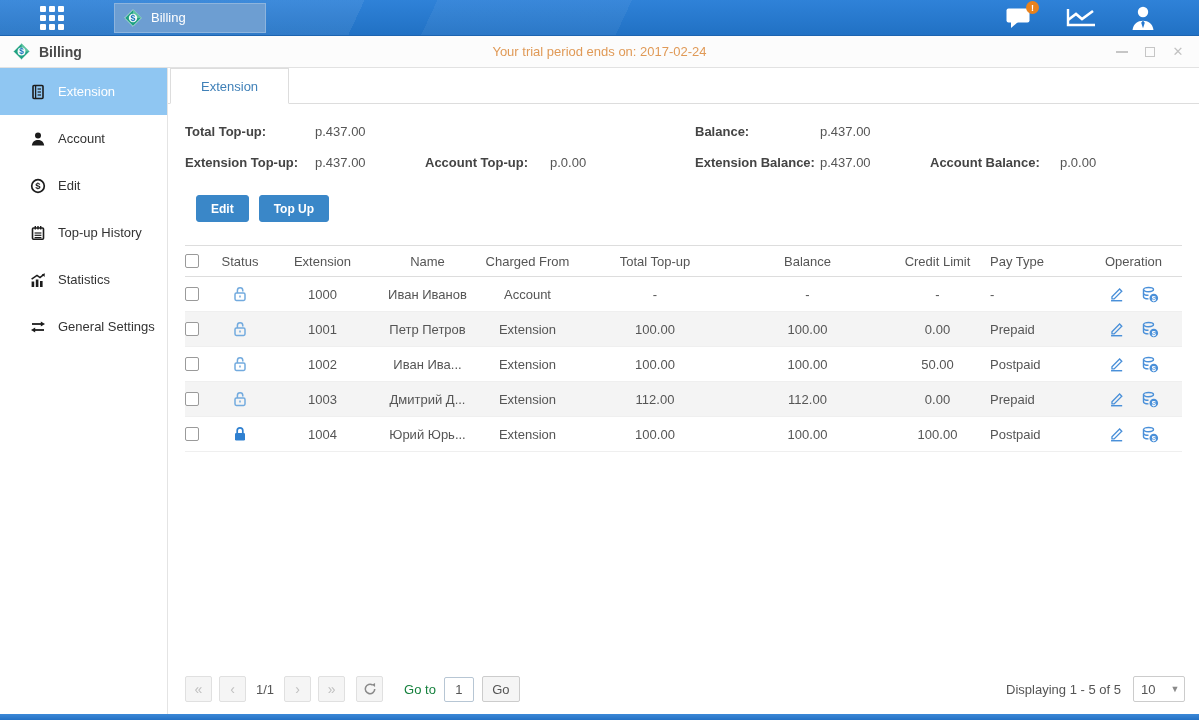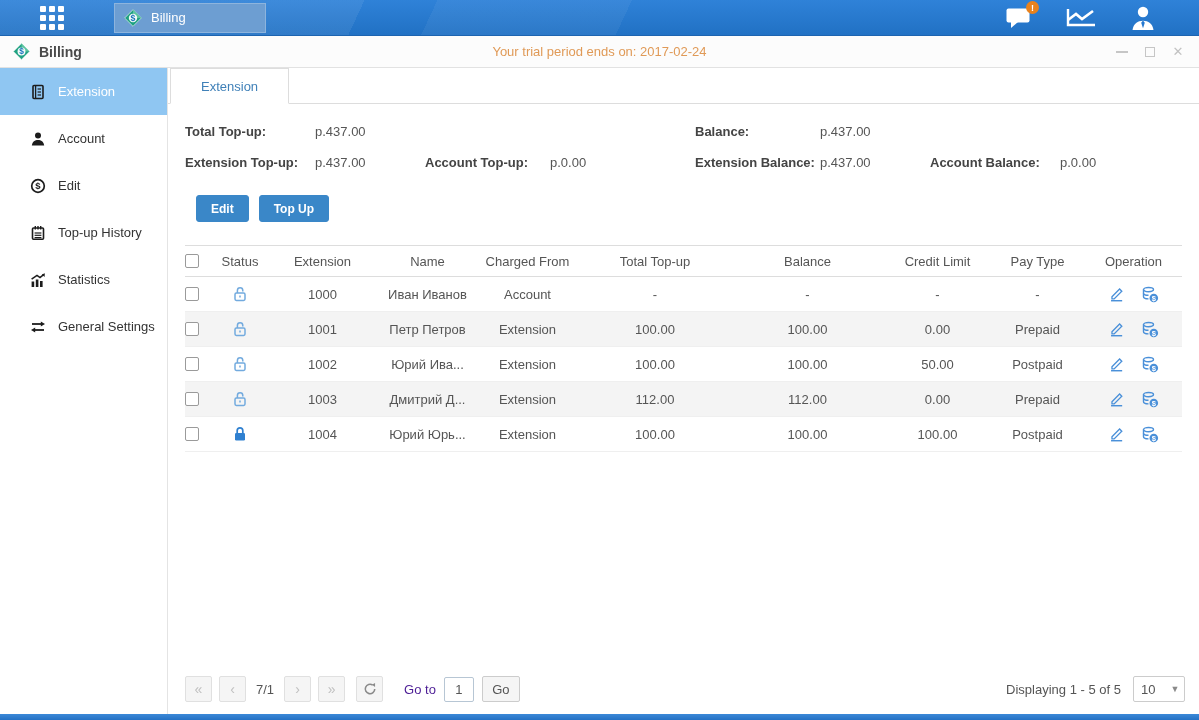--- a/index.html
+++ b/index.html
@@ -71,35 +71,35 @@
   .t-row{ display:flex; align-items:center; height:35px; border-bottom:1px solid #efefef; color:#555; }
   .t-row:nth-child(even){ background:#f4f4f4; }
   .col-cb{ width:30px; display:flex; align-items:center; }
   .col-status{ width:50px; text-align:center; }
   .col-ext{ width:115px; text-align:center; }
   .col-name{ width:95px; text-align:center; white-space:nowrap; overflow:hidden; }
   .col-charged{ width:105px; text-align:center; }
   .col-total{ width:150px; text-align:center; }
   .col-balance{ width:155px; text-align:center; }
   .col-credit{ width:105px; text-align:center; }
-  .col-pay{ width:95px; text-align:center; }
+  .col-pay{ width:95px; }
   .col-op{ width:97px; display:flex; justify-content:center; gap:16px; align-items:center; }
   .checkbox{ width:14px; height:14px; border:1px solid #9a9a9a; border-radius:2px; background:#fff; cursor:pointer; }
   .status-cell{ display:flex; justify-content:center; }
   .lock-closed{ display:none; }
   .status-cell.locked .lock-closed{ display:inline; }
   .op-icon{ cursor:pointer; display:flex; }
 
   
   .pager{ position:absolute; left:17px; right:14px; bottom:12px; display:flex; align-items:center; }
   .pg-btn{ width:27px; height:26px; background:#f5f5f5; border:1px solid #e0e0e0; border-radius:2px;
     color:#c0c0c0; display:flex; align-items:center; justify-content:center; font-size:14px; cursor:pointer; margin-right:7px;}
   .pg-ind{ color:#555; margin:0 10px 0 3px; }
   .pg-refresh{ margin-left:4px; }
-  .goto-label{ margin:0 8px 0 14px; color:#4c1d95; }
+  .goto-label{ margin:0 8px 0 14px; color:#15803d; }
   .goto-input{ width:30px; height:25px; border:1px solid #b7c6d4; border-radius:2px; text-align:center;
     font-size:13px; color:#555; font-family:"Liberation Sans",sans-serif; }
   .go-btn{ margin-left:8px; height:26px; width:38px; background:#f5f5f5; border:1px solid #ccc; border-radius:2px;
     color:#555; font-size:13px; cursor:pointer; font-family:"Liberation Sans",sans-serif;}
   .pager-right{ margin-left:auto; display:flex; align-items:center; gap:12px; color:#555; }
   .page-size{ width:52px; height:26px; border:1px solid #ccc; border-radius:2px; background:#fff;
     display:flex; align-items:center; justify-content:space-between; padding:0 7px; cursor:pointer; color:#555;gap:15px; }
   .page-size .arrow{ color:#8a8a8a; font-size:9px; }
 
   .bottom-strip{ height:6px; background:linear-gradient(180deg,#3c89d8,#2471c4); }
@@ -395,21 +395,21 @@
               <span class="status-cell unlocked">
             <svg class="lock-open" width="16" height="16" viewBox="0 0 16 16">
                   <rect x="3" y="7" width="10" height="7.5" rx="1.4" fill="none" stroke="#72aade" stroke-width="1.5"></rect>
                   <path d="M5.4 7V4.4a2.7 2.7 0 0 1 5.4 0v1" fill="none" stroke="#72aade" stroke-width="1.5"></path>
                   <line x1="8" y1="9.4" x2="8" y2="11.6" stroke="#72aade" stroke-width="1.5"></line>
                 </svg>
 
           </span>
             </span>
           <span class="col-ext">1002</span>
-          <span class="col-name">Юрий Ива...</span>
+          <span class="col-name">Иван Ива...</span>
           <span class="col-charged">Extension</span>
           <span class="col-total">100.00</span>
           <span class="col-balance">100.00</span>
           <span class="col-credit">50.00</span>
           <span class="col-pay">Postpaid</span>
           <span class="col-op">
             <span class="op-icon">
                 <svg width="17" height="17" viewBox="0 0 18 18">
                   <path d="M4.2 11.3L12.3 3.2l2.3 2.3L6.5 13.6H4.2z" fill="none" stroke="#4a90d9" stroke-width="1.4"></path>
                   <line x1="3.2" y1="15.6" x2="15" y2="15.6" stroke="#4a90d9" stroke-width="1.5"></line>
@@ -510,21 +510,21 @@
                 </svg>
               </span>
           </span>
         </div>
       </div>
     </div>
 
     <div class="pager">
       <span class="pg-btn">«</span>
       <span class="pg-btn">‹</span>
-      <span class="pg-ind">7/1</span>
+      <span class="pg-ind">1/1</span>
       <span class="pg-btn">›</span>
       <span class="pg-btn">»</span>
       <span class="pg-btn pg-refresh">
         <svg width="14" height="14" viewBox="0 0 16 16">
             <path d="M13.4 8A5.4 5.4 0 1 1 11 3.5" fill="none" stroke="#8a8a8a" stroke-width="1.8"></path>
             <polygon points="13.8,1.2 13.8,5.6 10.2,3.2" fill="#8a8a8a"></polygon>
           </svg>
       </span>
       <span class="goto-label">Go to</span>
       <input class="goto-input" value="1" style="">

